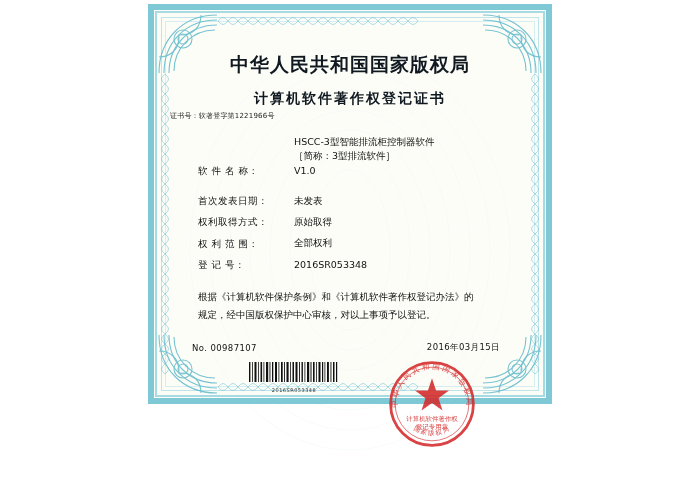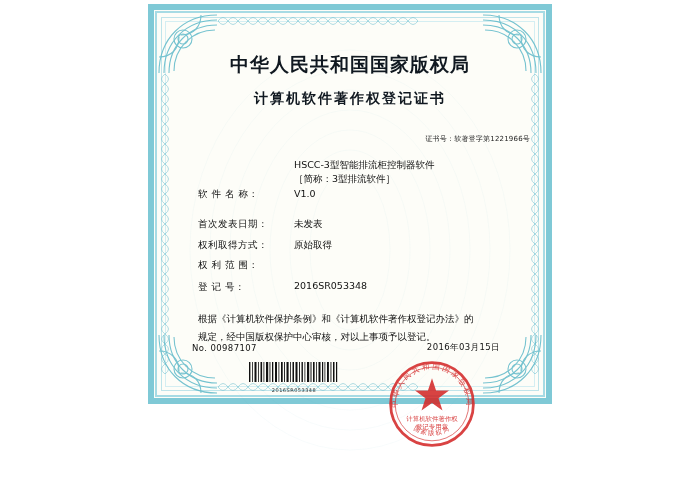--- a/index.html
+++ b/index.html
@@ -104,22 +104,22 @@
   }
   .title-sub {
     margin-top: 12px;
     text-align: center;
     font-size: 14px;
     font-weight: bold;
     letter-spacing: 2px;
     color: #101820;
   }
   .cert-no {
-    margin-top: 26px;
-    text-align: right;
+    margin-top: 3px;
+    text-align: left;
     font-size: 7px;
     color: #222;
     letter-spacing: .2px;
   }
 
   .fields {
     margin-top: 14px;
     padding-left: 28px;
     padding-right: 16px;
     font-size: 9.5px;
@@ -321,20 +321,21 @@
           <div class="field-value">未发表</div>
         </div>
 
         <div class="field-row">
           <div class="field-label">权利取得方式：</div>
           <div class="field-value">原始取得</div>
         </div>
 
         <div class="field-row">
           <div class="field-label">权 利 范 围：</div>
+          <div class="field-value">全部权利</div>
         </div>
 
         <div class="field-row">
           <div class="field-label">登 记 号：</div>
           <div class="field-value">2016SR053348</div>
         </div>
 
       </div>
 
       <div class="paragraph">

